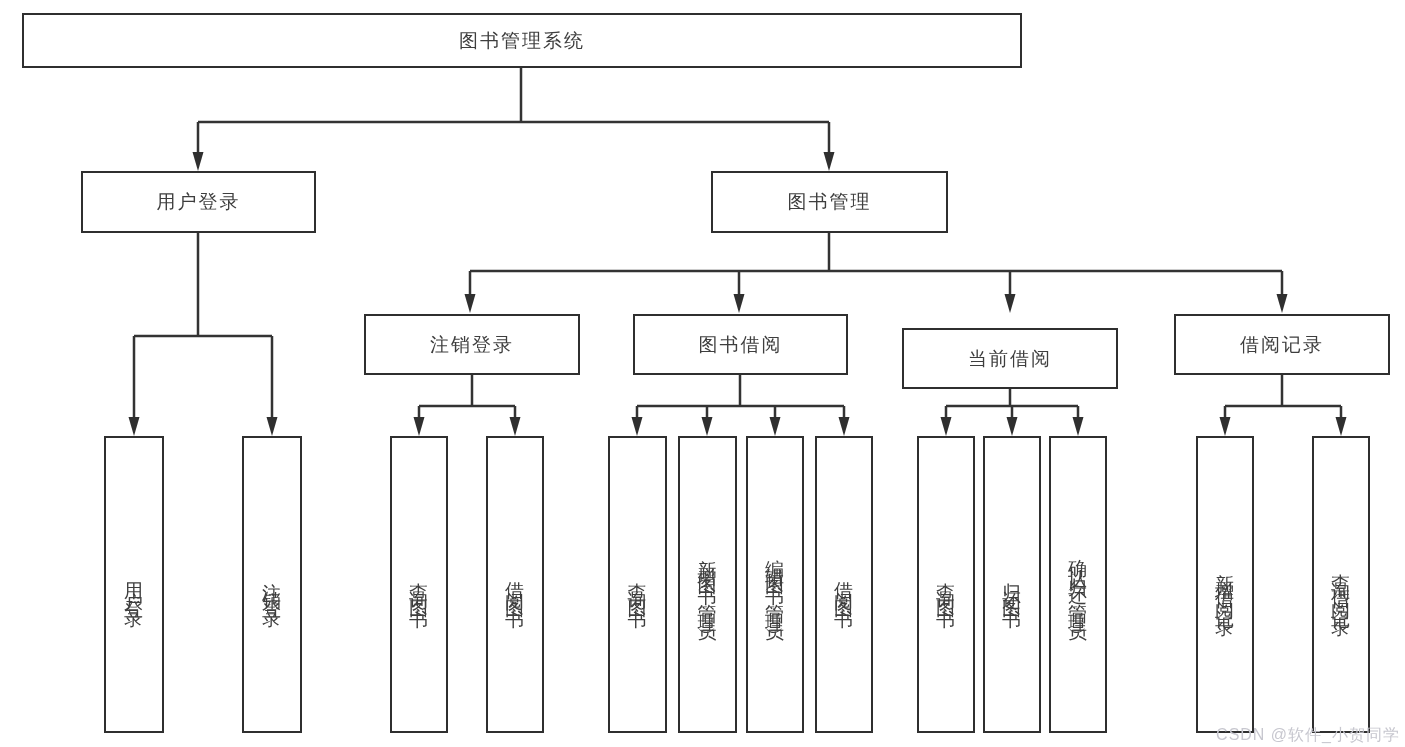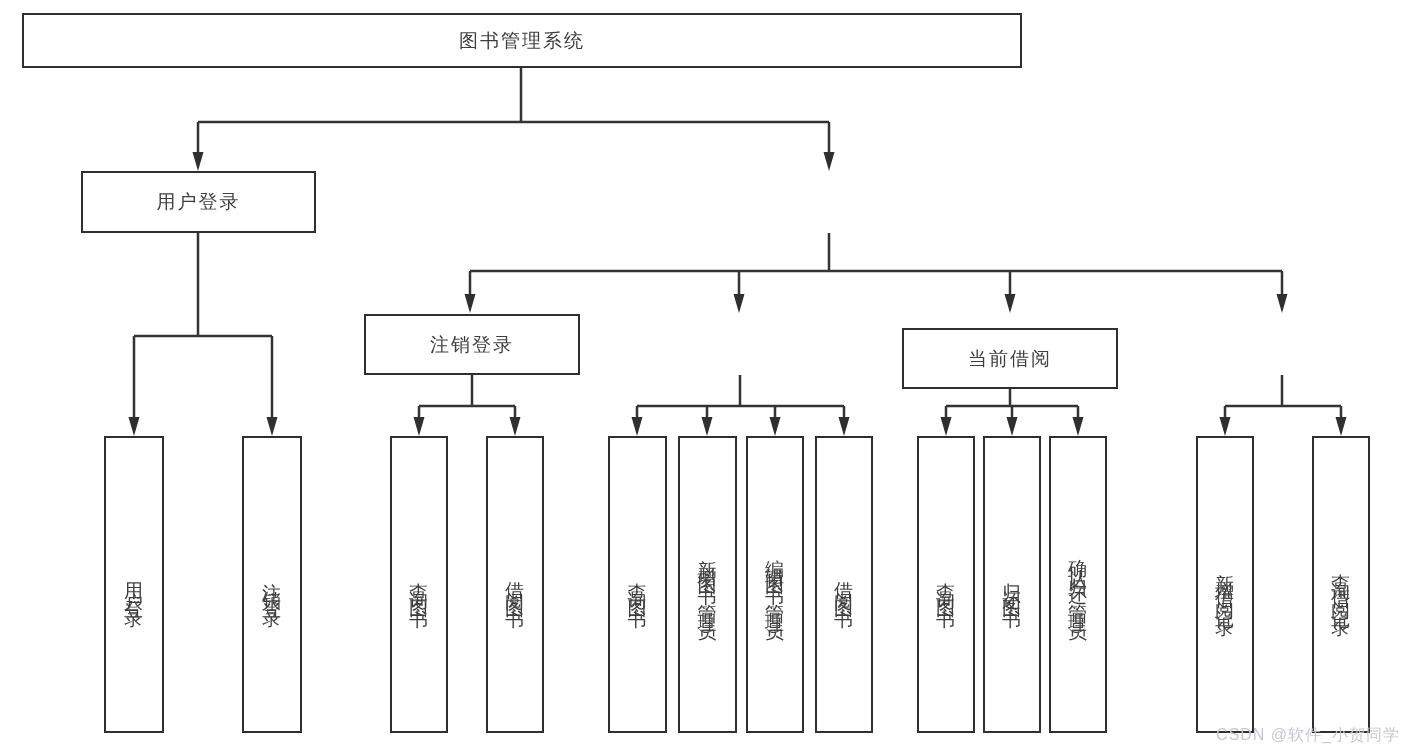--- a/index.html
+++ b/index.html
@@ -112,23 +112,26 @@
     <g>
       <path d="M1282 375 V406 M1225 406 H1341 M1225 406 V420 M1341 406 V420"></path>
       <polygon points="1219.5,417 1230.5,417 1225,436"></polygon>
       <polygon points="1335.5,417 1346.5,417 1341,436"></polygon>
     </g>
   </svg>
 
   <div class="node" style="left:22px; top:13px; width:1000px; height:55px;">图书管理系统</div>
 
   <div class="node" style="left:81px; top:171px; width:235px; height:62px;">用户登录</div>
+  <div class="node" style="left:711px; top:171px; width:237px; height:62px;">图书管理</div>
 
   <div class="node" style="left:364px; top:314px; width:216px; height:61px;">注销登录</div>
+  <div class="node" style="left:633px; top:314px; width:215px; height:61px;">图书借阅</div>
   <div class="node" style="left:902px; top:328px; width:216px; height:61px;">当前借阅</div>
+  <div class="node" style="left:1174px; top:314px; width:216px; height:61px;">借阅记录</div>
 
   <div class="node leaf" style="left:104px; top:436px; width:60px; height:297px;">用户登录</div>
   <div class="node leaf" style="left:242px; top:436px; width:60px; height:297px;">注销登录</div>
 
   <div class="node leaf" style="left:390px; top:436px; width:58px; height:297px;">查询图书</div>
   <div class="node leaf" style="left:486px; top:436px; width:58px; height:297px;">借阅图书</div>
 
   <div class="node leaf" style="left:608px; top:436px; width:59px; height:297px;">查询图书</div>
   <div class="node leaf" style="left:678px; top:436px; width:59px; height:297px;">新增图书（管理员）</div>
   <div class="node leaf" style="left:746px; top:436px; width:58px; height:297px;">编辑图书（管理员）</div>

